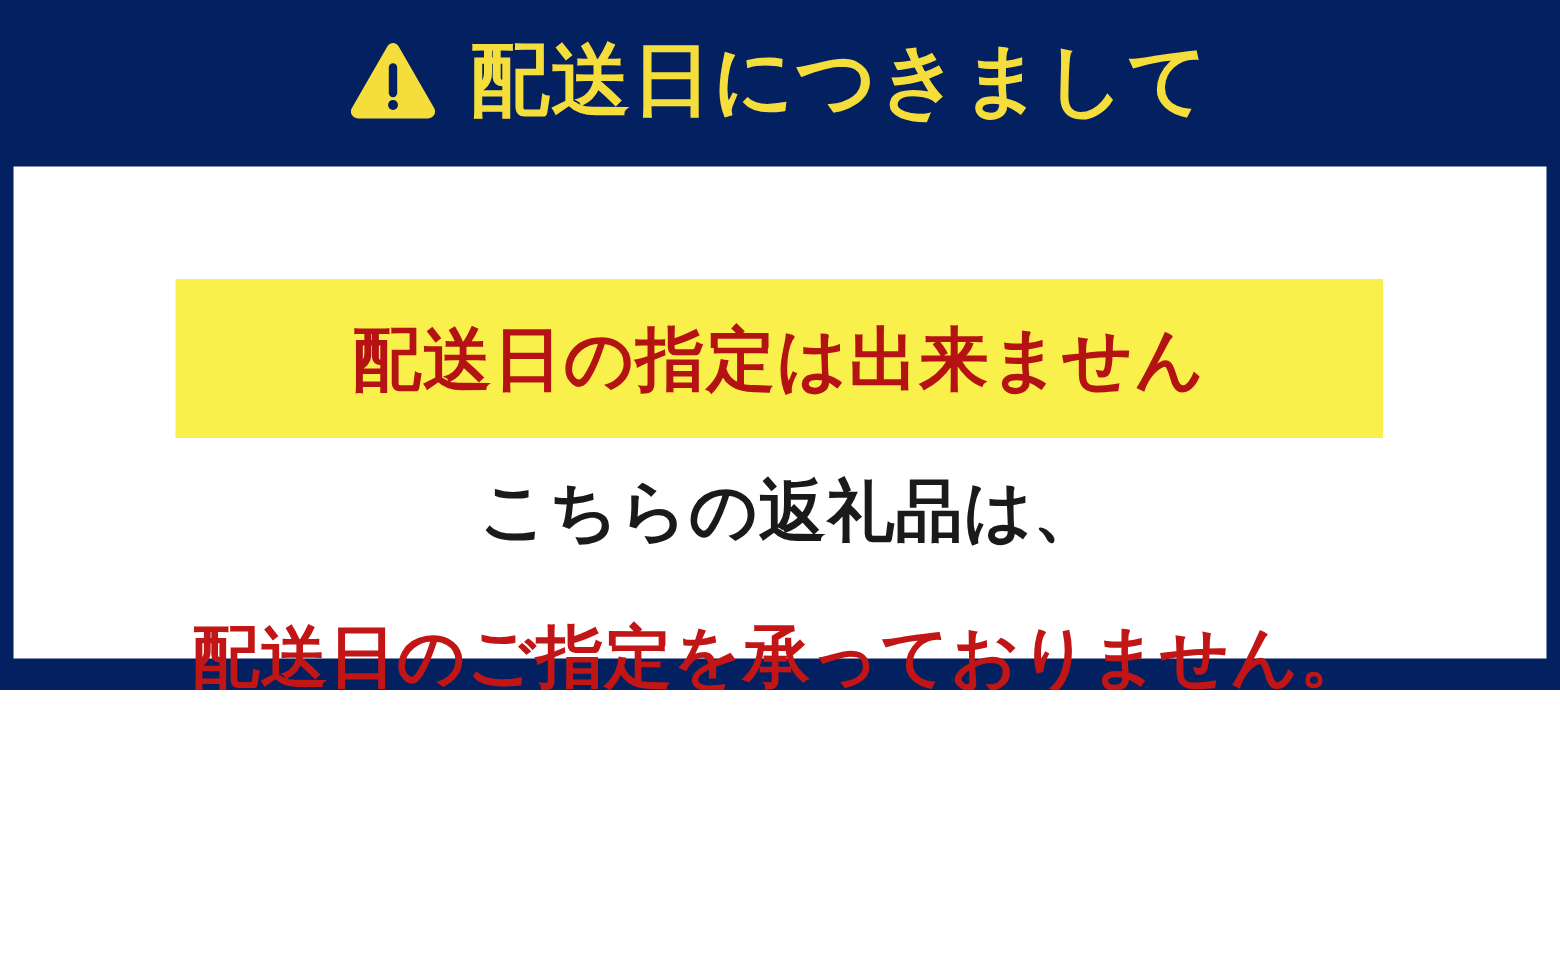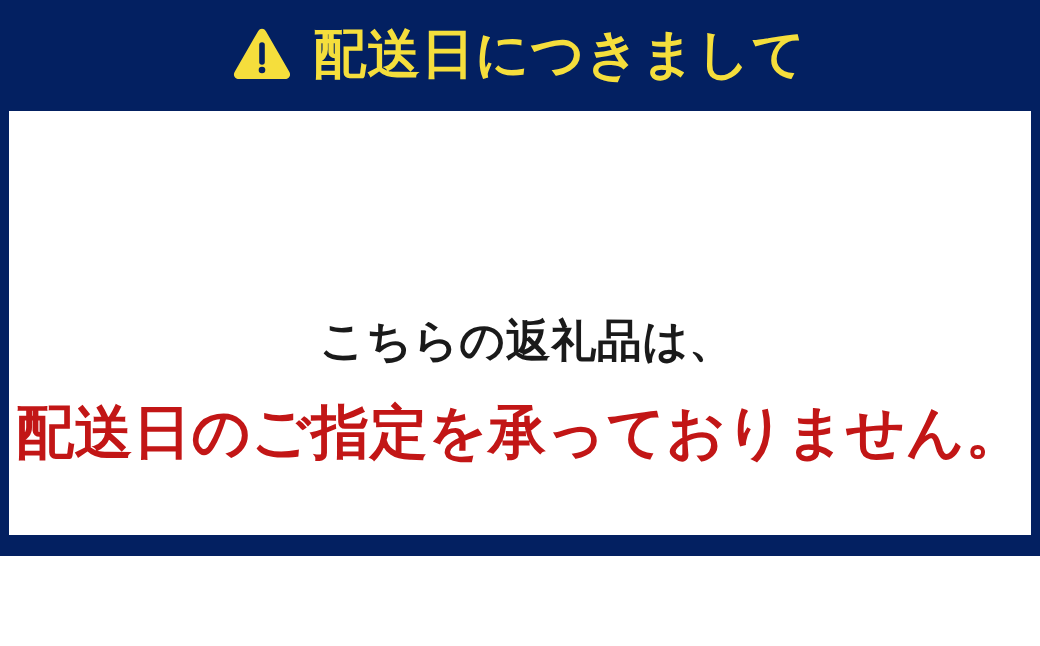--- a/index.html
+++ b/index.html
@@ -5,21 +5,21 @@
 <style>
   html, body {
     margin: 0;
     padding: 0;
     background: #ffffff;
   }
 
   #banner {
     position: relative;
     width: 1040px;
-    height: 556px;
+    height: 460px;
     background: #ffffff;
     overflow: hidden;
     font-family: "DejaVu Sans", "Liberation Sans", sans-serif;
     box-sizing: border-box;
   }
 
   
   .frame-left {
     position: absolute;
     left: 0;
@@ -117,27 +117,27 @@
   .body-line {
     line-height: 1;
     white-space: nowrap;
     font-weight: 700;
     letter-spacing: 0.5px;
   }
 
   .line-1 {
     color: #1A1A1A;
     font-size: 45px;
-    margin-bottom: 40px;
+    margin-bottom: 52px;
     padding-left: 14px;
   }
 
   .line-2 {
     color: #C21616;
-    font-size: 58px;
+    font-size: 45px;
     margin-bottom: 34px;
   }
 
   .line-3 {
     color: #1A1A1A;
     font-size: 45px;
   }
 </style>
 </head>
 <body>
@@ -152,19 +152,22 @@
     <div class="header-inner">
       <svg class="warn-icon" viewBox="0 0 58 52" aria-hidden="true">
         <path d="M25.1 3.2 L1.6 44.0 C-0.3 47.3 2.1 51.0 5.9 51.0 L52.1 51.0 C55.9 51.0 58.3 47.3 56.4 44.0 L32.9 3.2 C31.0 -0.1 27.0 -0.1 25.1 3.2 Z" fill="#F5DE3C"></path>
         <path d="M29.0 17.0 L29.0 34.0" stroke="#032061" stroke-width="5.6" stroke-linecap="round" fill="none"></path>
         <circle cx="29.0" cy="42.0" r="3.3" fill="#032061"></circle>
       </svg>
       <div class="header-title">配送日につきまして</div>
     </div>
   </div>
 
+  <div class="highlight-box">
+    <div class="highlight-text">配送日の指定は出来ません</div>
+  </div>
 
   <div class="body-block">
     <div class="body-line line-1">こちらの返礼品は、</div>
     <div class="body-line line-2">配送日のご指定を承っておりません。</div>
   </div>
 
 </div>
 
 </body></html>

